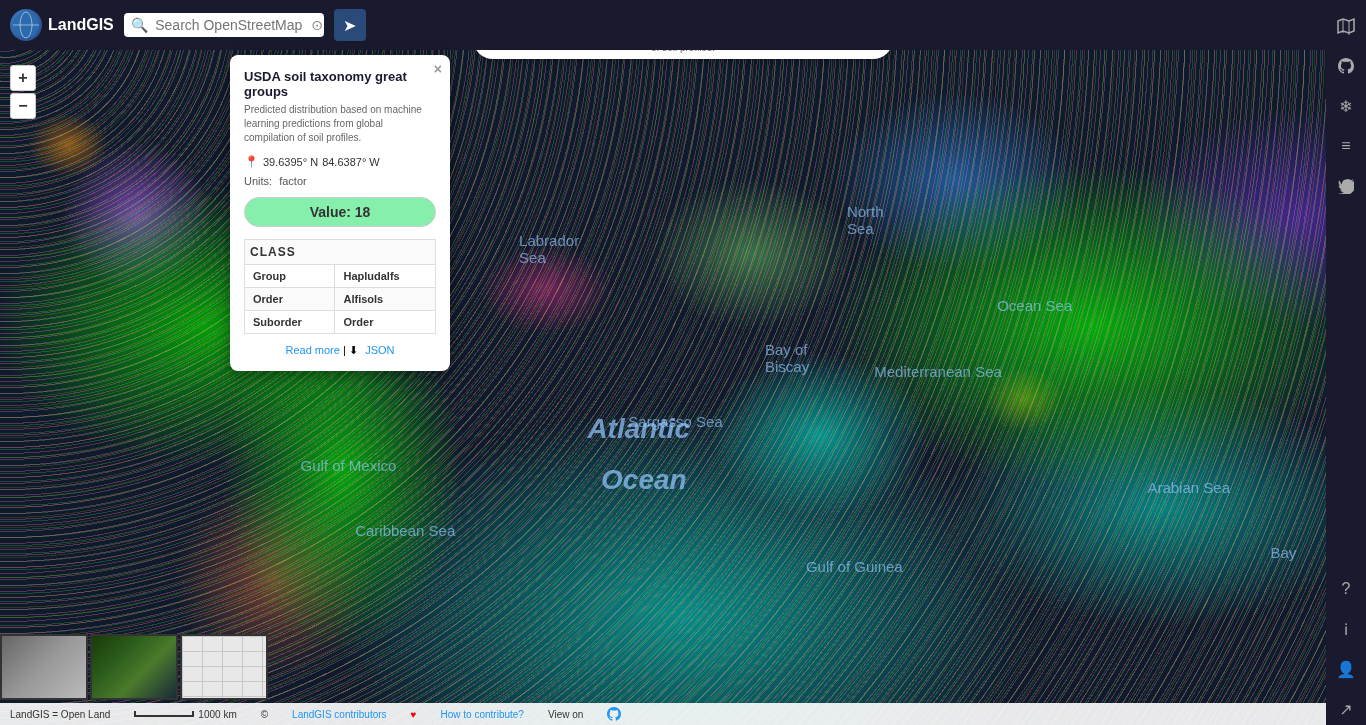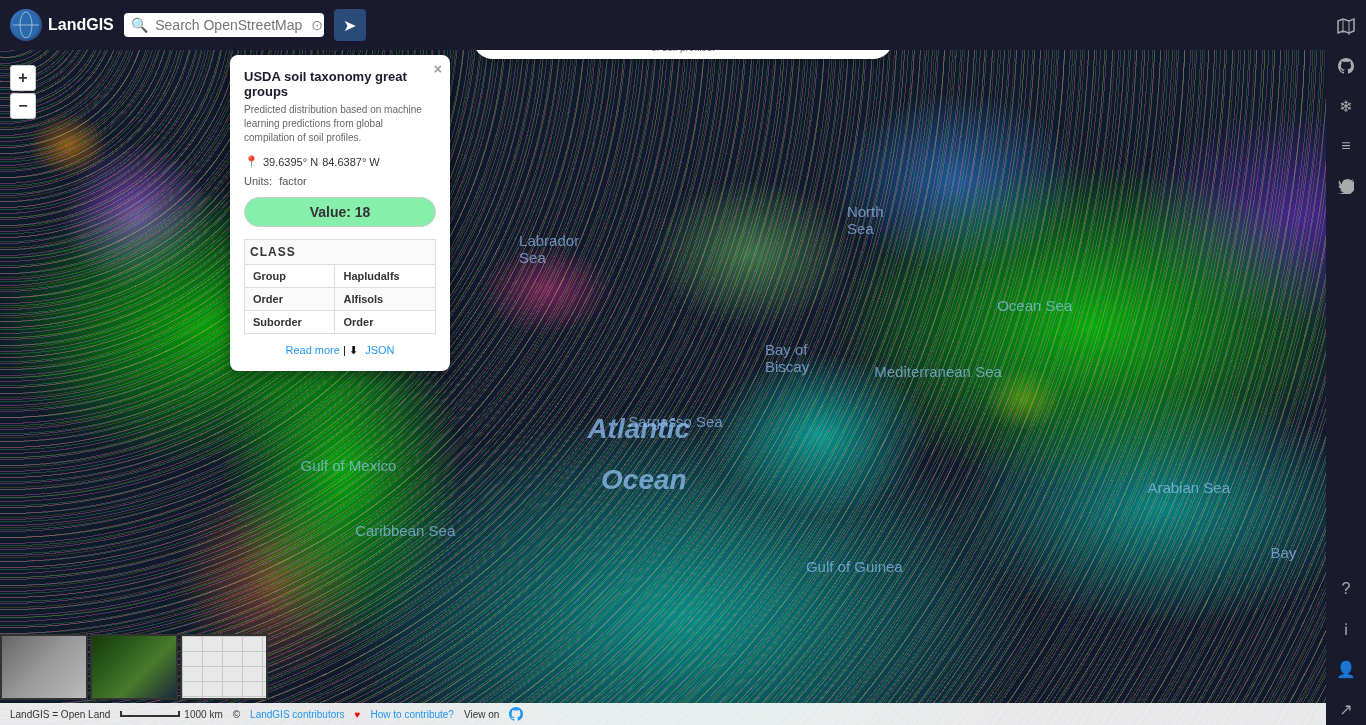--- a/index.html
+++ b/index.html
@@ -296,21 +296,21 @@
     #status-bar {
       position: absolute;
       bottom: 0; left: 0; right: 40px;
       height: 22px;
       background: rgba(255,255,255,0.9);
       display: flex;
       align-items: center;
       padding: 0 10px;
       font-size: 10px;
       color: #333;
-      gap: 10px;
+      gap: 24px;
       z-index: 200;
     }
     .scale-bar {
       display: flex;
       align-items: center;
       gap: 4px;
     }
     .scale-line {
       width: 60px; height: 6px;
       border: 2px solid #333;

